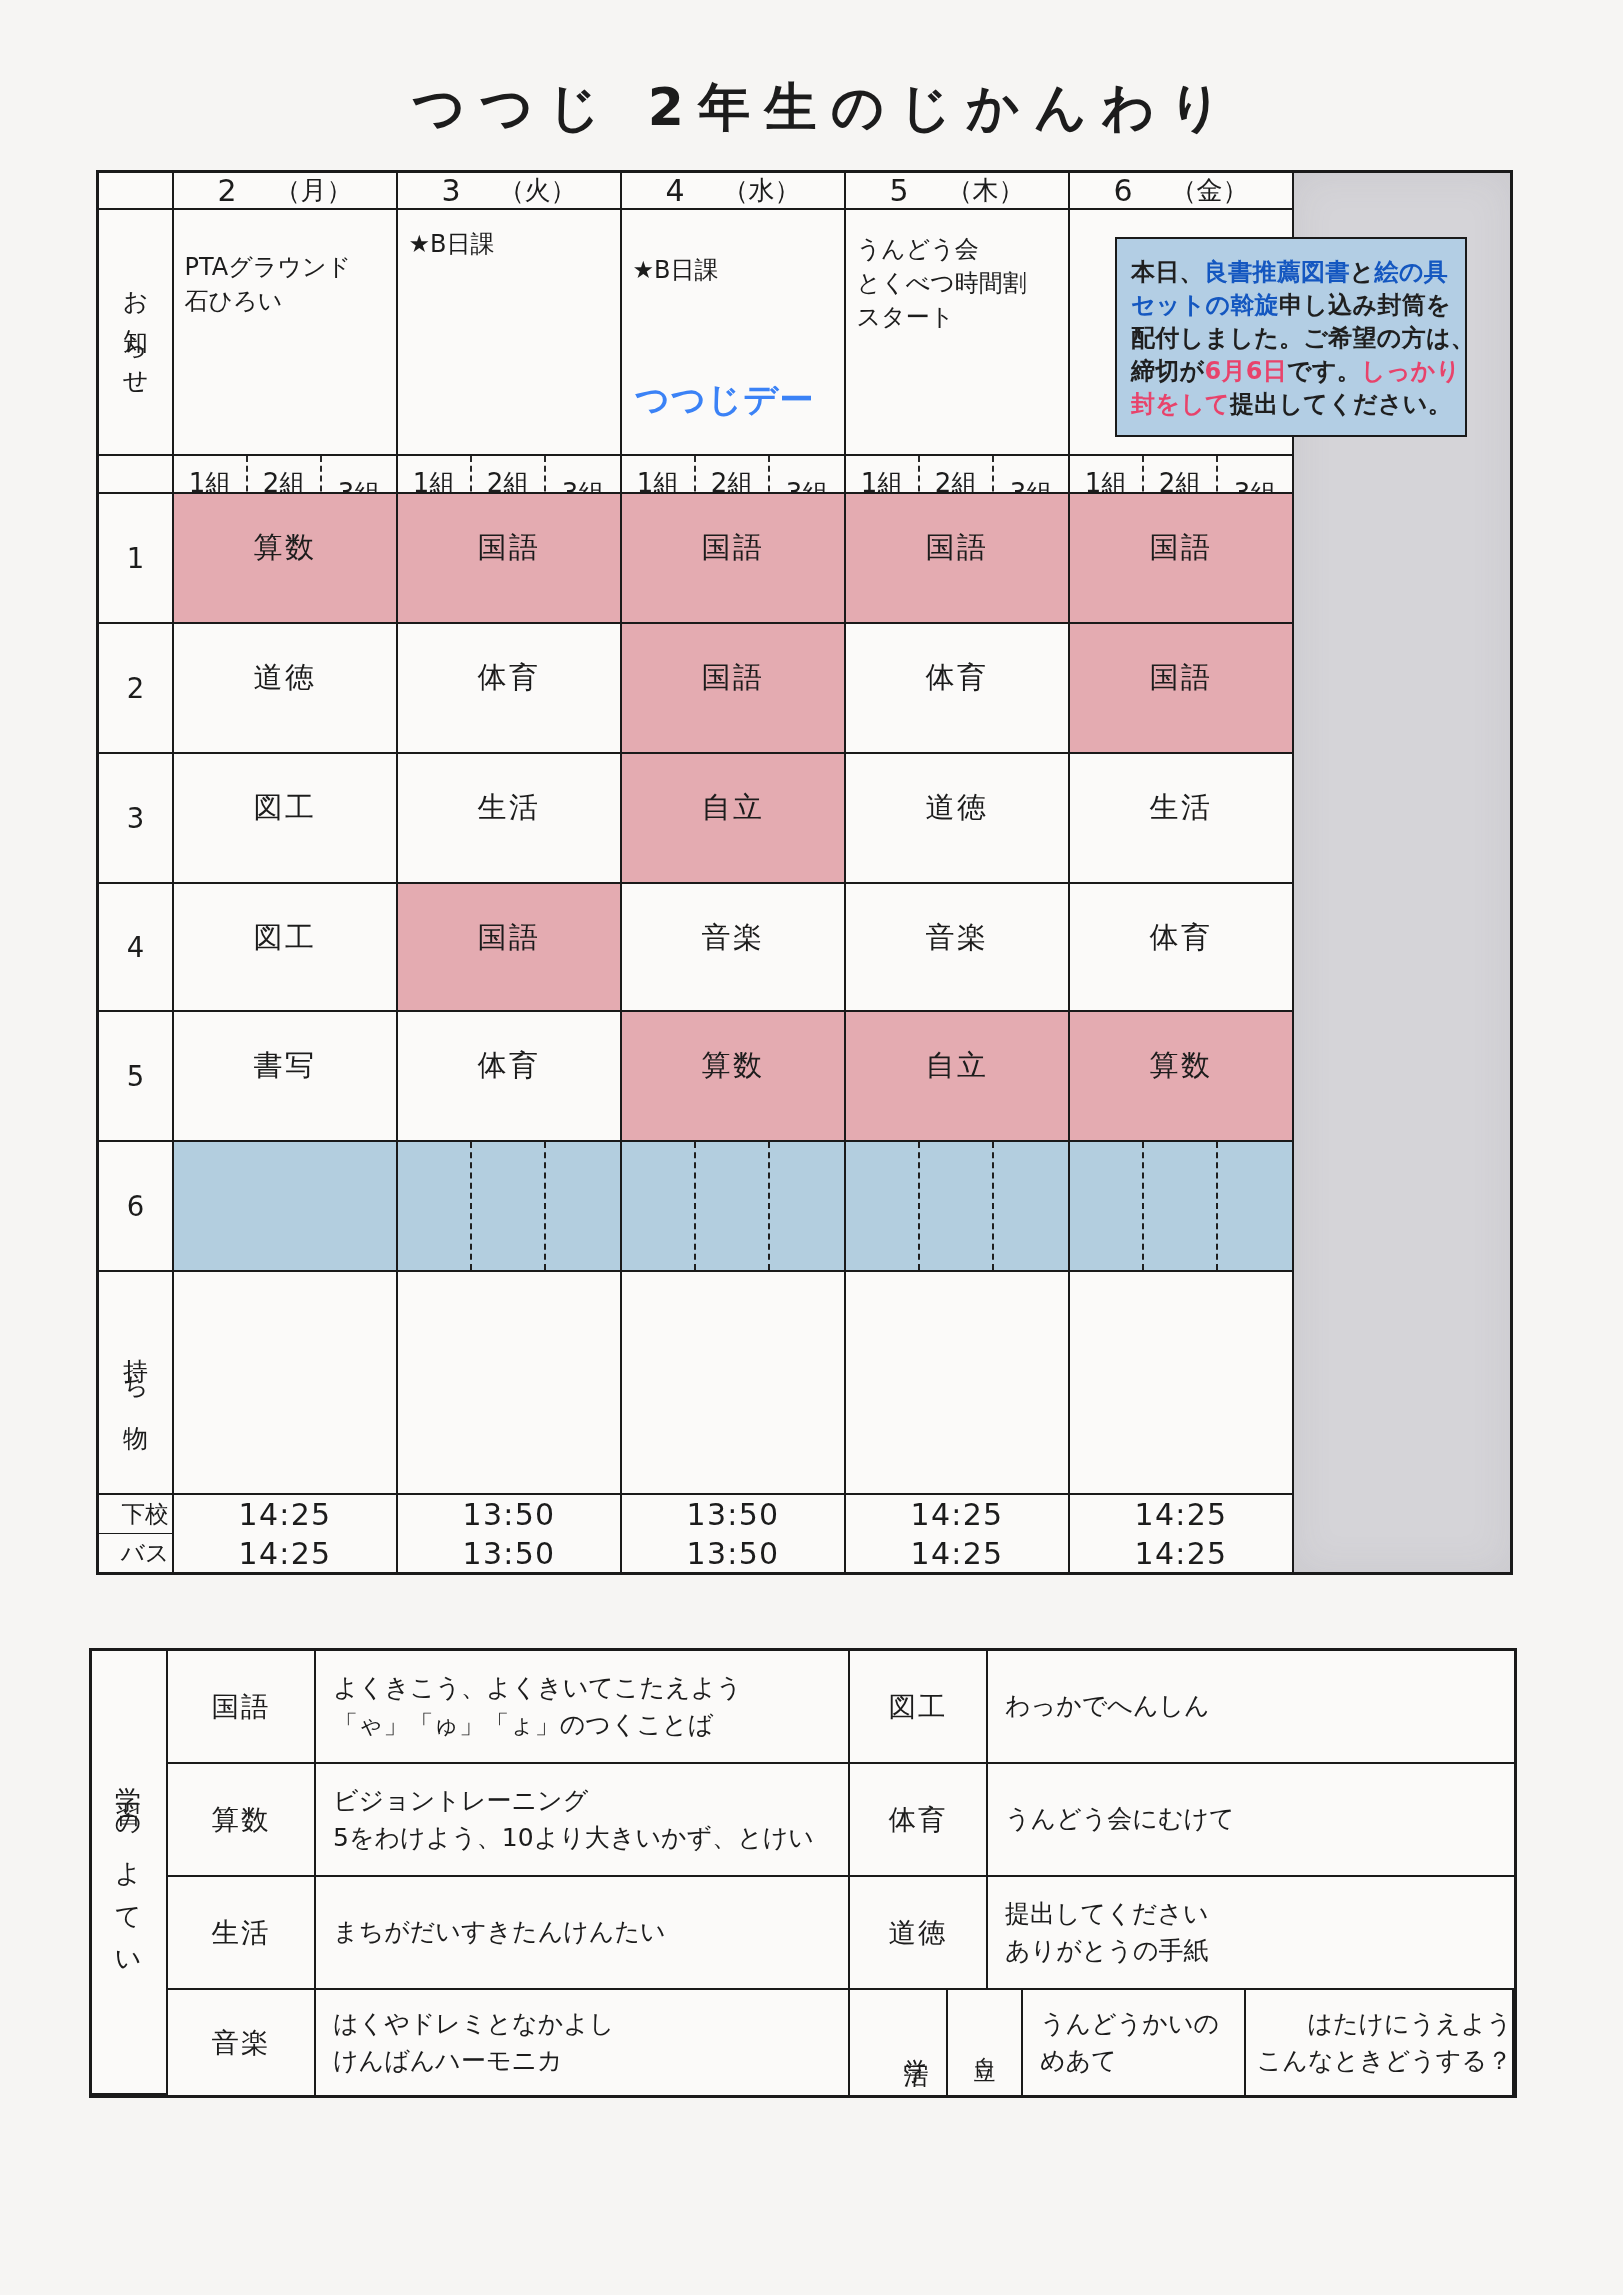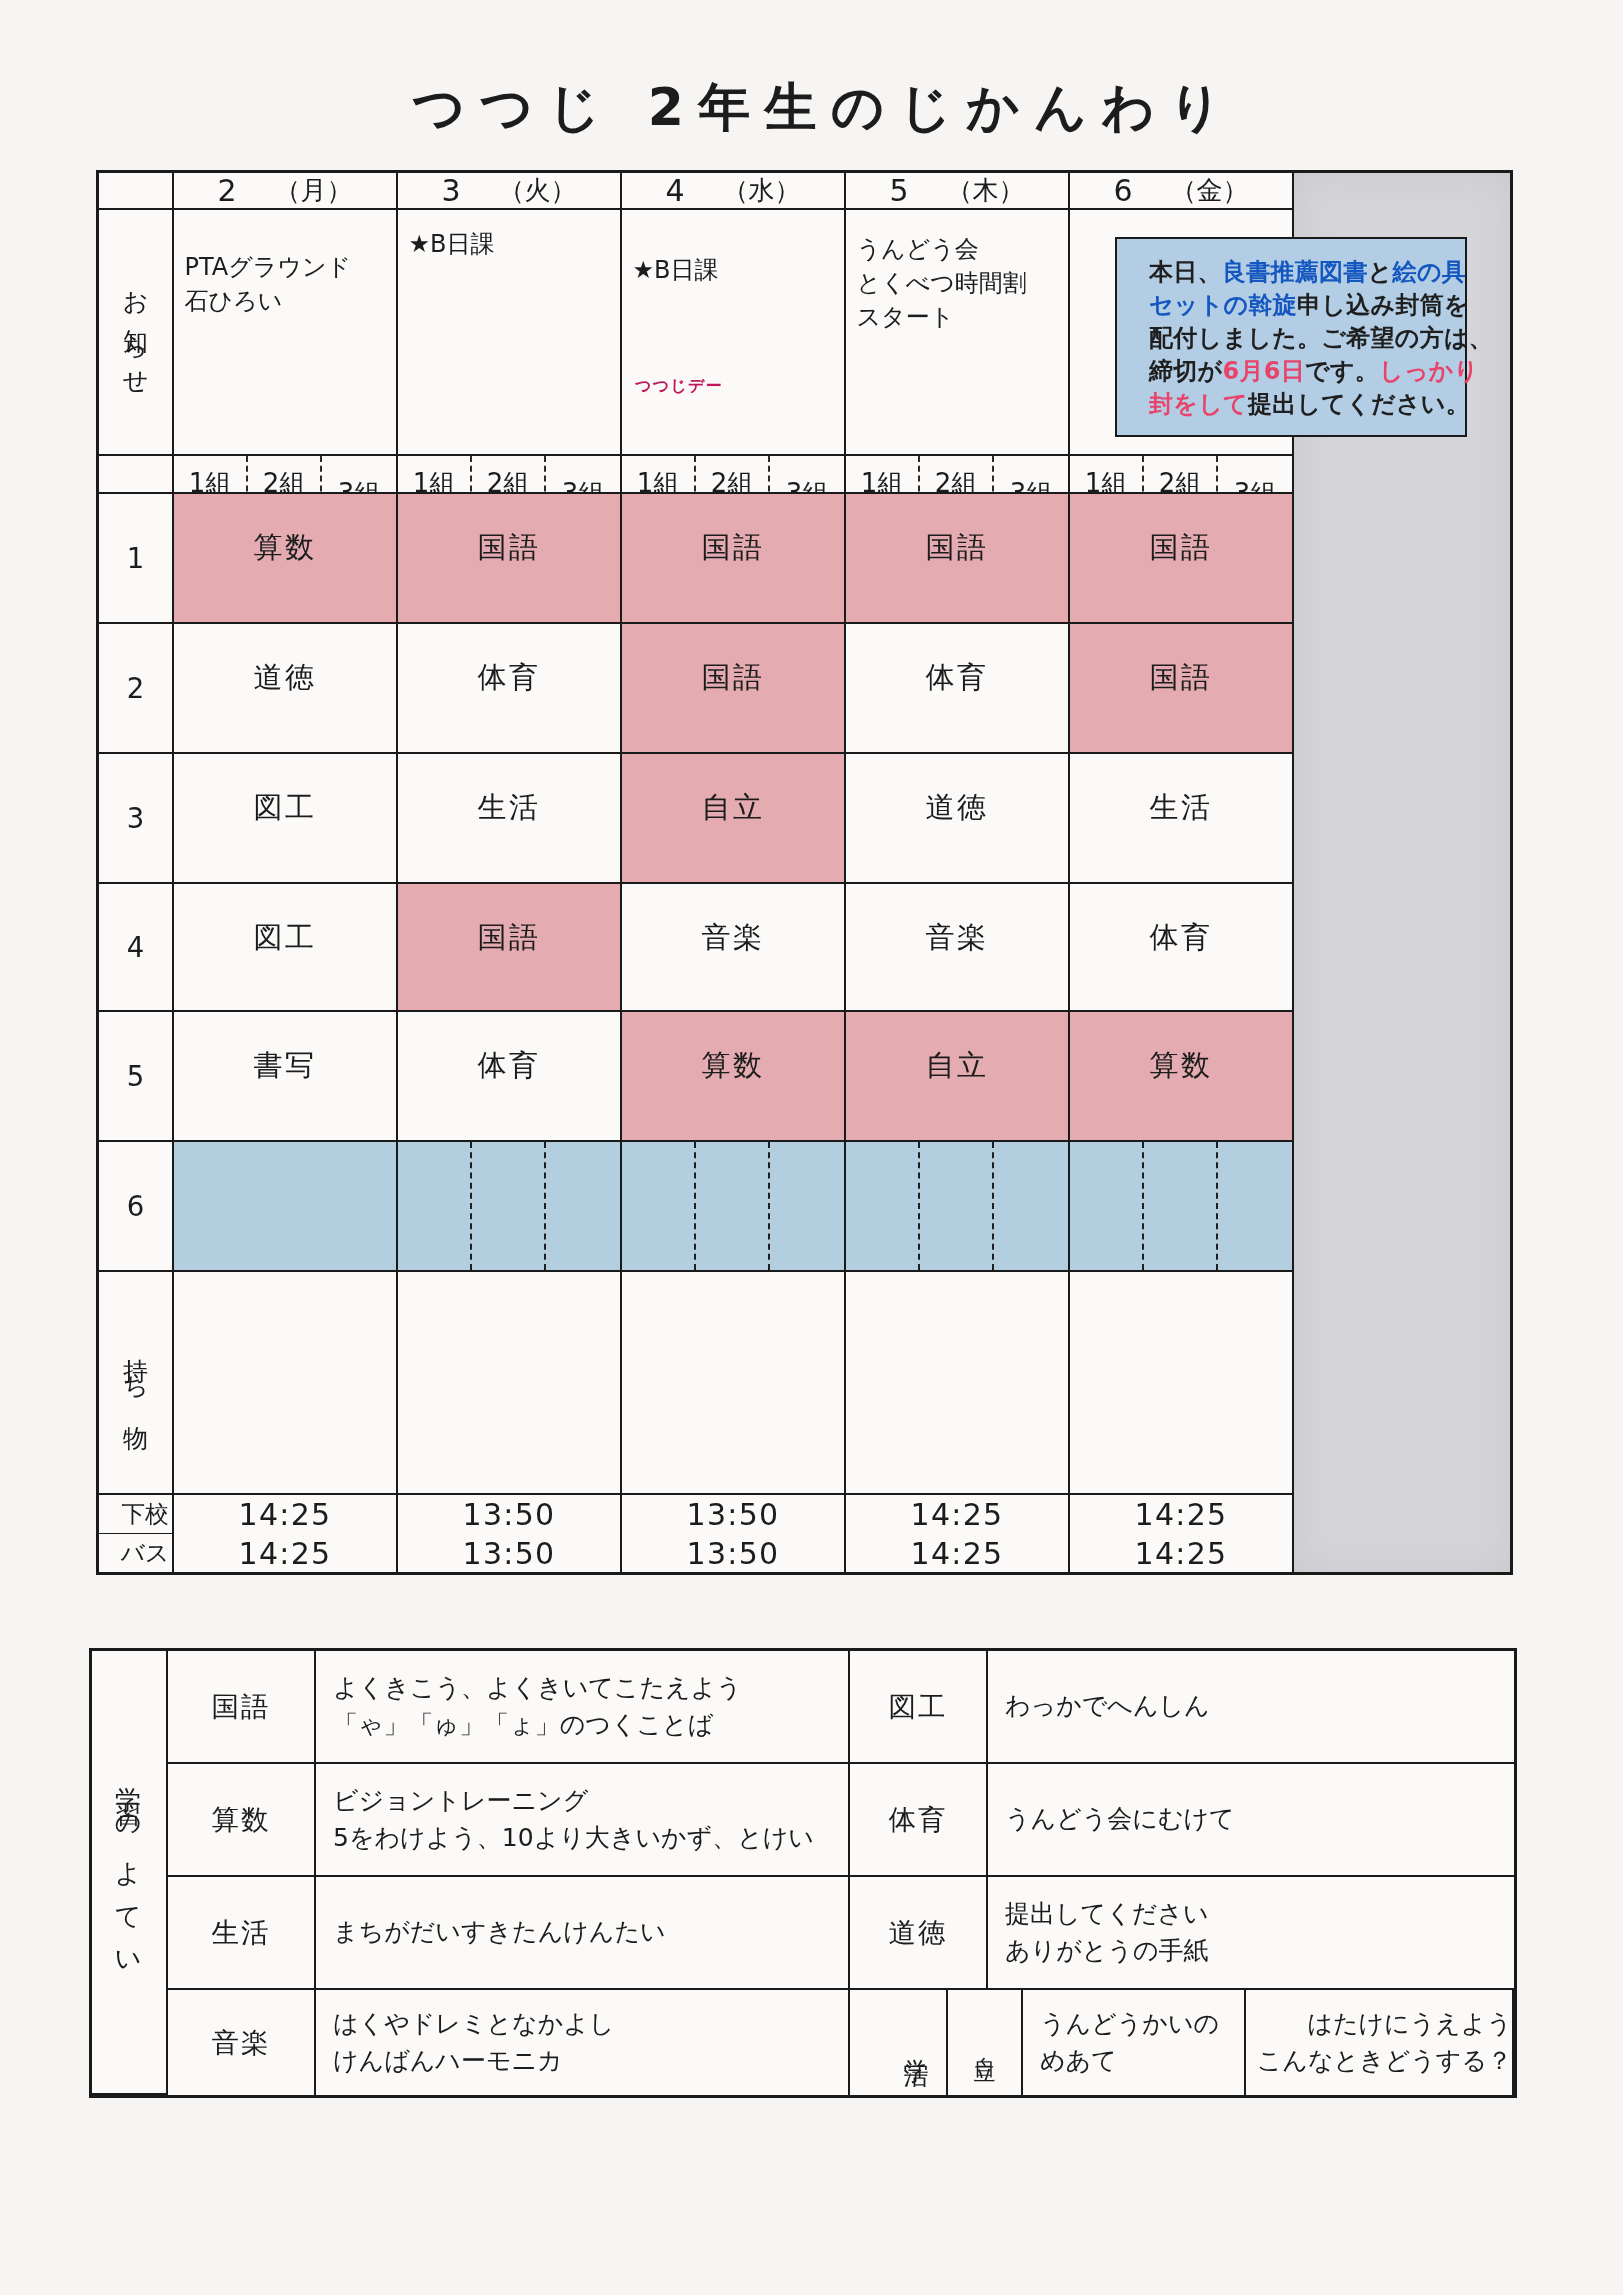--- a/index.html
+++ b/index.html
@@ -27,21 +27,21 @@
   .vlabel{display:flex;align-items:center;justify-content:center;}
   .vlabel span{writing-mode:vertical-rl;text-orientation:upright;font-size:25px;}
   .ls-osirase span{letter-spacing:7.9px;}
   .ls-mochi span{letter-spacing:19.6px;}
   .ann{font-size:24px;line-height:1.42;padding-left:10.5px;box-sizing:border-box;}
   .ann .ln{white-space:nowrap;}
   .pt-mon{padding-top:40px;}
   .pt-tue{padding-top:17px;}
   .pt-wed{padding-top:43px;}
   .pt-thu{padding-top:22px;}
-  .event-red{position:absolute;left:13px;top:165px;color:#be185d;font-size:16px;
+  .event-red{position:absolute;left:13px;top:165px;color:#3b82f6;font-size:34px;
              font-weight:600;letter-spacing:1.3px;white-space:nowrap;}
   .kumi{display:grid;grid-template-columns:1fr 1fr 1fr;}
   .kumi .k{display:flex;align-items:center;justify-content:center;font-size:26px;
            border-right:2px dashed #2a2a2a;box-sizing:border-box;}
   .kumi .k:last-child{border-right:none;margin-top:20px;}
   .plabel{display:flex;align-items:center;justify-content:center;font-size:27.5px;}
   .subj{display:flex;align-items:flex-start;justify-content:center;font-size:29px;
         letter-spacing:2.6px;padding-top:34px;box-sizing:border-box;}
   .subj[data-fill="pink"]{background:#e4abb1;}
   .p6{display:grid;grid-template-columns:1fr 1fr 1fr;}
@@ -49,21 +49,21 @@
   .p6 .s{border-right:2px dashed #1e1e1e;box-sizing:border-box;}
   .p6 .s:last-child{border-right:none;}
   .tlabel{display:flex;align-items:center;justify-content:center;font-size:23.6px;padding-left:19px;}
   .div2{border-bottom:1.3px solid #1a1a1a;}
   .time{display:flex;align-items:center;justify-content:center;font-size:30px;
         letter-spacing:1.3px;}
 
   
   .notice{position:absolute;left:1115px;top:237px;width:352px;height:200px;
           box-sizing:border-box;border:2.6px solid #1a1a1a;background:#b3cee4;
-          padding:17px 0 0 32px;}
+          padding:17px 0 0 14px;}
   .notice .nline{font-size:24px;font-weight:700;line-height:33px;white-space:nowrap;
                  letter-spacing:0.3px;}
   .notice span[data-color="black"]{color:#1f1f1f;}
   .notice span[data-color="blue"]{color:#1457c0;}
   .notice span[data-color="red"]{color:#e8436b;}
 
   
   .study{position:absolute;left:89px;top:1648px;width:1428px;height:450px;
          box-sizing:border-box;border:3.3px solid #1a1a1a;background:#fbfaf9;
          display:grid;grid-template-columns:76px 148px 534px 138px 1fr;

